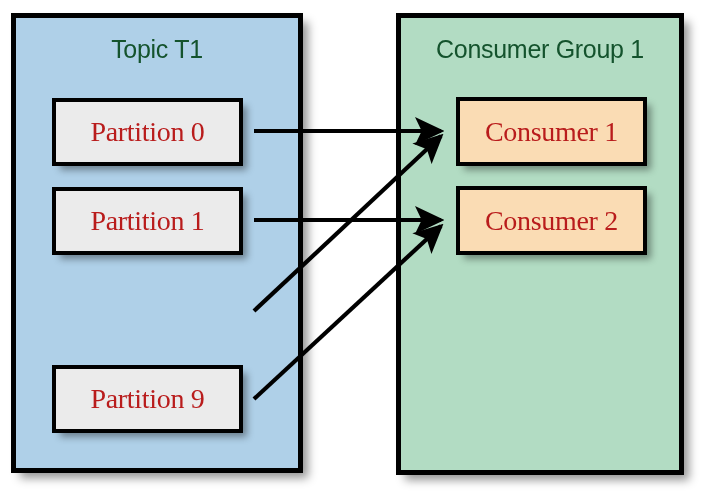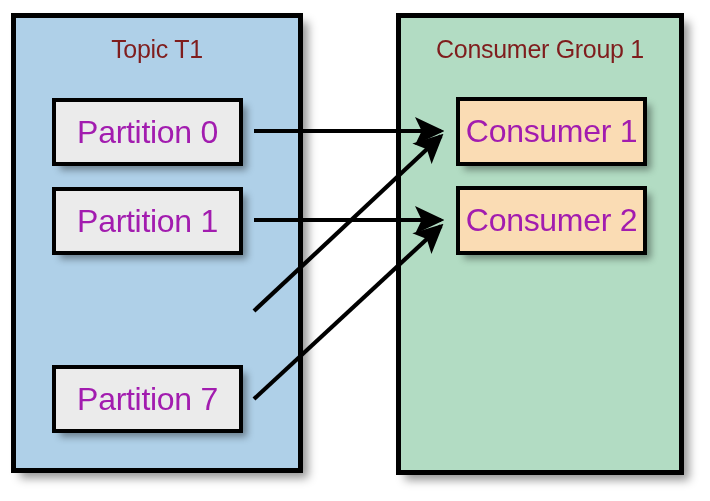--- a/index.html
+++ b/index.html
@@ -39,36 +39,37 @@
     background: #B2DCC3;
   }
   .panel-title {
     position: absolute;
     left: 0;
     right: 0;
     top: 17px;
     text-align: center;
     font-size: 25px;
     font-family: "Liberation Sans", sans-serif;
-    color: #7f1d1d;
+    color: #14532d;
     letter-spacing: -0.3px;
     white-space: nowrap;
   }
   .node-box {
     position: absolute;
     border: 4px solid #000000;
     box-sizing: border-box;
     display: flex;
     align-items: center;
     justify-content: center;
     box-shadow: 6px 6px 7px -2px rgba(0,0,0,0.38);
-    font-size: 32px;
-    color: #a21caf;
+    font-size: 28px;
+    color: #b91c1c;
     letter-spacing: -0.3px;
     white-space: nowrap;
+    font-family: Liberation Serif, serif;
   }
   .partition-box {
     left: 52px;
     width: 191px;
     height: 68px;
     background: #EBEBEB;
   }
   .consumer-box {
     left: 49px;
     width: 191px;
@@ -98,21 +99,21 @@
     <div class="panel-title">Consumer Group 1</div>
   </div>
 
   <div class="node-box partition-box" style="top:98px;">
     <span>Partition 0</span>
   </div>
   <div class="node-box partition-box" style="top:187px;">
     <span>Partition 1</span>
   </div>
   <div class="node-box partition-box" style="top:365px;">
-    <span>Partition 7</span>
+    <span>Partition 9</span>
   </div>
 
   <div class="node-box consumer-box" style="left:445px; top:97px;">
     <span>Consumer 1</span>
   </div>
   <div class="node-box consumer-box" style="left:445px; top:186px;">
     <span>Consumer 2</span>
   </div>
 
   <svg id="arrow-layer" viewBox="0 0 710 501">

